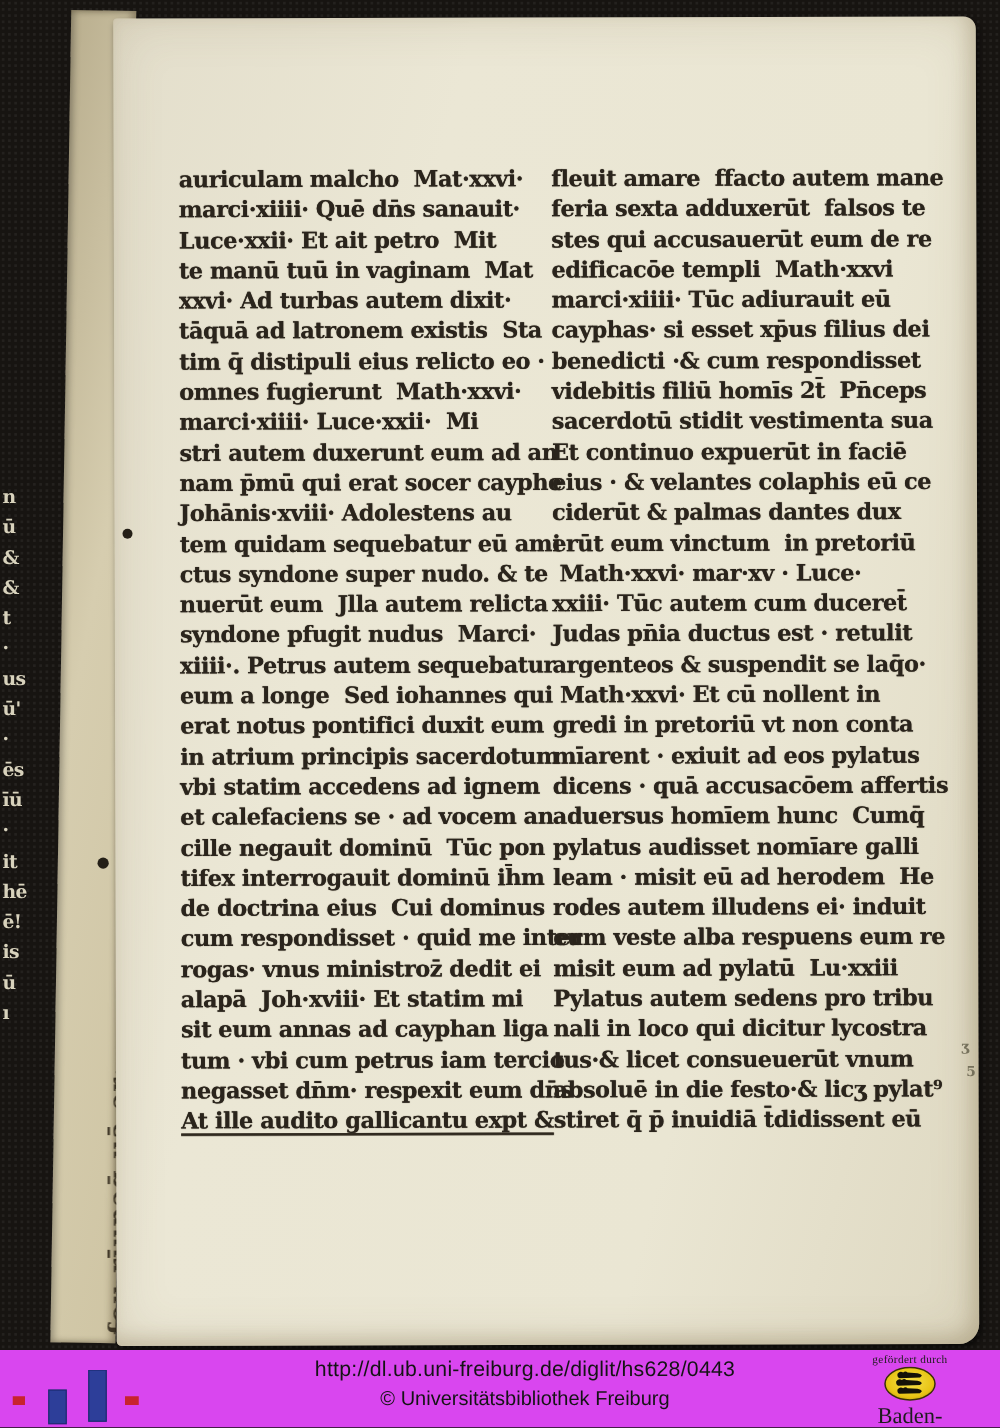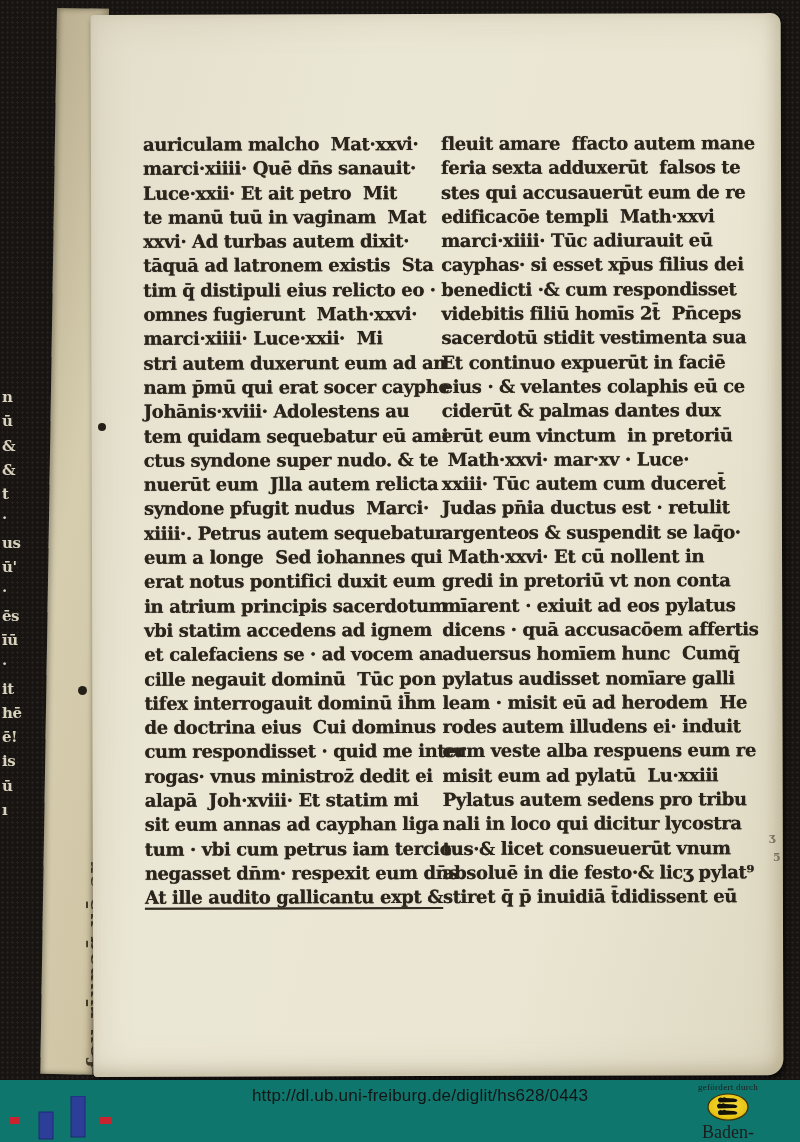--- a/index.html
+++ b/index.html
@@ -45,21 +45,21 @@
 
   .ink-dot{position:absolute;border-radius:50%;background:#241f17;}
   .dot-a{left:98px;top:423px;width:8px;height:8px;}
   .dot-b{left:78px;top:686px;width:9px;height:9px;}
 
   .margin-mark{position:absolute;font-size:11px;color:#76715c;font-weight:700;}
   .mark-a{left:769px;top:831px;}
   .mark-b{left:773px;top:851px;}
 
   
-  .footer{position:absolute;left:0;top:1080px;width:800px;height:62px;background:#0f766e;}
+  .footer{position:absolute;left:0;top:1080px;width:800px;height:62px;background:#d946ef;}
   .footer-center{position:absolute;left:140px;top:6px;width:560px;text-align:center;
         font-family:"Liberation Sans",sans-serif;color:#141414;}
   .footer-url{font-size:17px;letter-spacing:.2px;}
   .footer-copy{font-size:16px;margin-top:5px;}
 
   .logo{position:absolute;left:10px;top:16px;width:104px;height:44px;}
 
   .funder{position:absolute;right:8px;top:2px;width:128px;text-align:center;
         font-family:Liberation Serif, serif;color:#1c1c1c;}
   .funded-by{font-size:9px;letter-spacing:.3px;}
@@ -180,20 +180,21 @@
 
   <svg class="logo" viewBox="0 0 104 44">
     <rect x="0" y="21" width="10" height="7" fill="#c8232e"></rect>
     <rect x="29" y="16" width="14" height="27" fill="#2d3e99" stroke="#1c2a70" stroke-width="1"></rect>
     <rect x="61" y="0" width="14" height="41" fill="#2d3e99" stroke="#1c2a70" stroke-width="1"></rect>
     <rect x="90" y="21" width="11" height="7" fill="#c8232e"></rect>
   </svg>
 
   <div class="footer-center">
     <div class="footer-url">http://dl.ub.uni-freiburg.de/diglit/hs628/0443</div>
+    <div class="footer-copy">© Universitätsbibliothek Freiburg</div>
   </div>
 
   <div class="funder">
     <div class="funded-by">gefördert durch</div>
     <svg class="coat" width="44" height="28" viewBox="0 0 44 28">
       <defs>
         <radialGradient id="gold" cx="50%" cy="45%" r="65%">
           <stop offset="0%" stop-color="#f6e14a"></stop>
           <stop offset="70%" stop-color="#e8c414"></stop>
           <stop offset="100%" stop-color="#b98f07"></stop>

